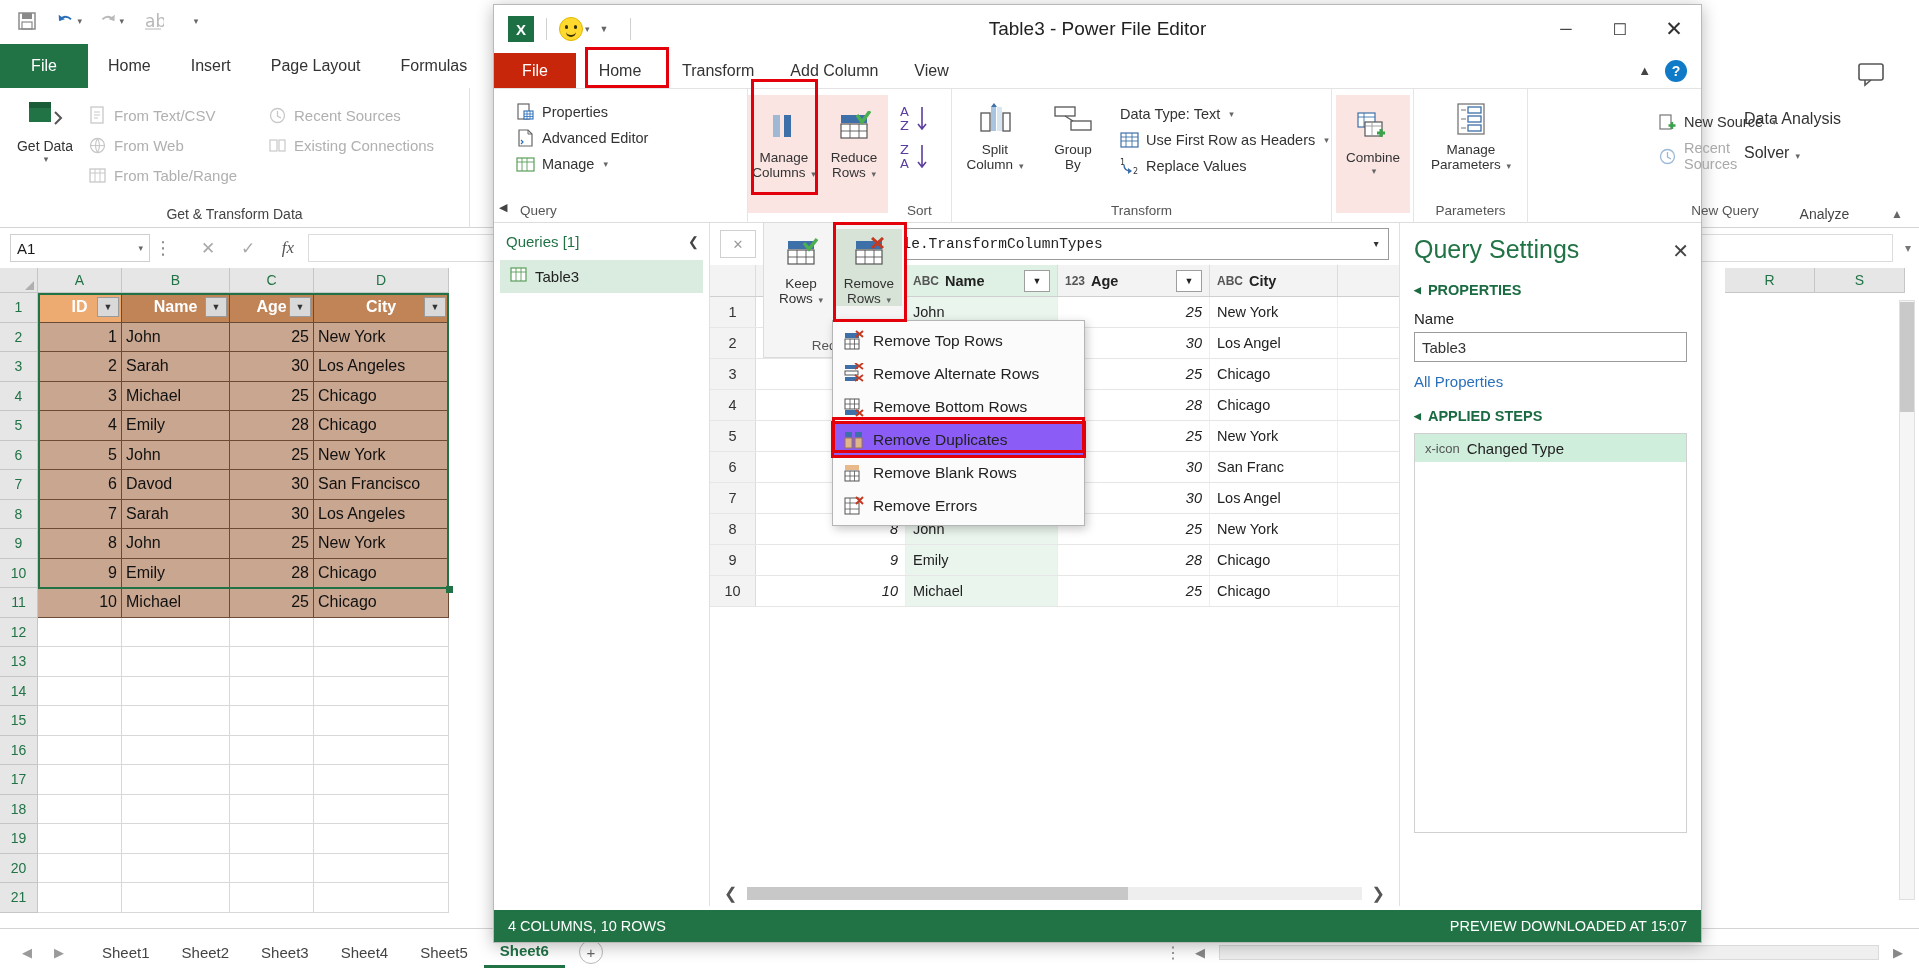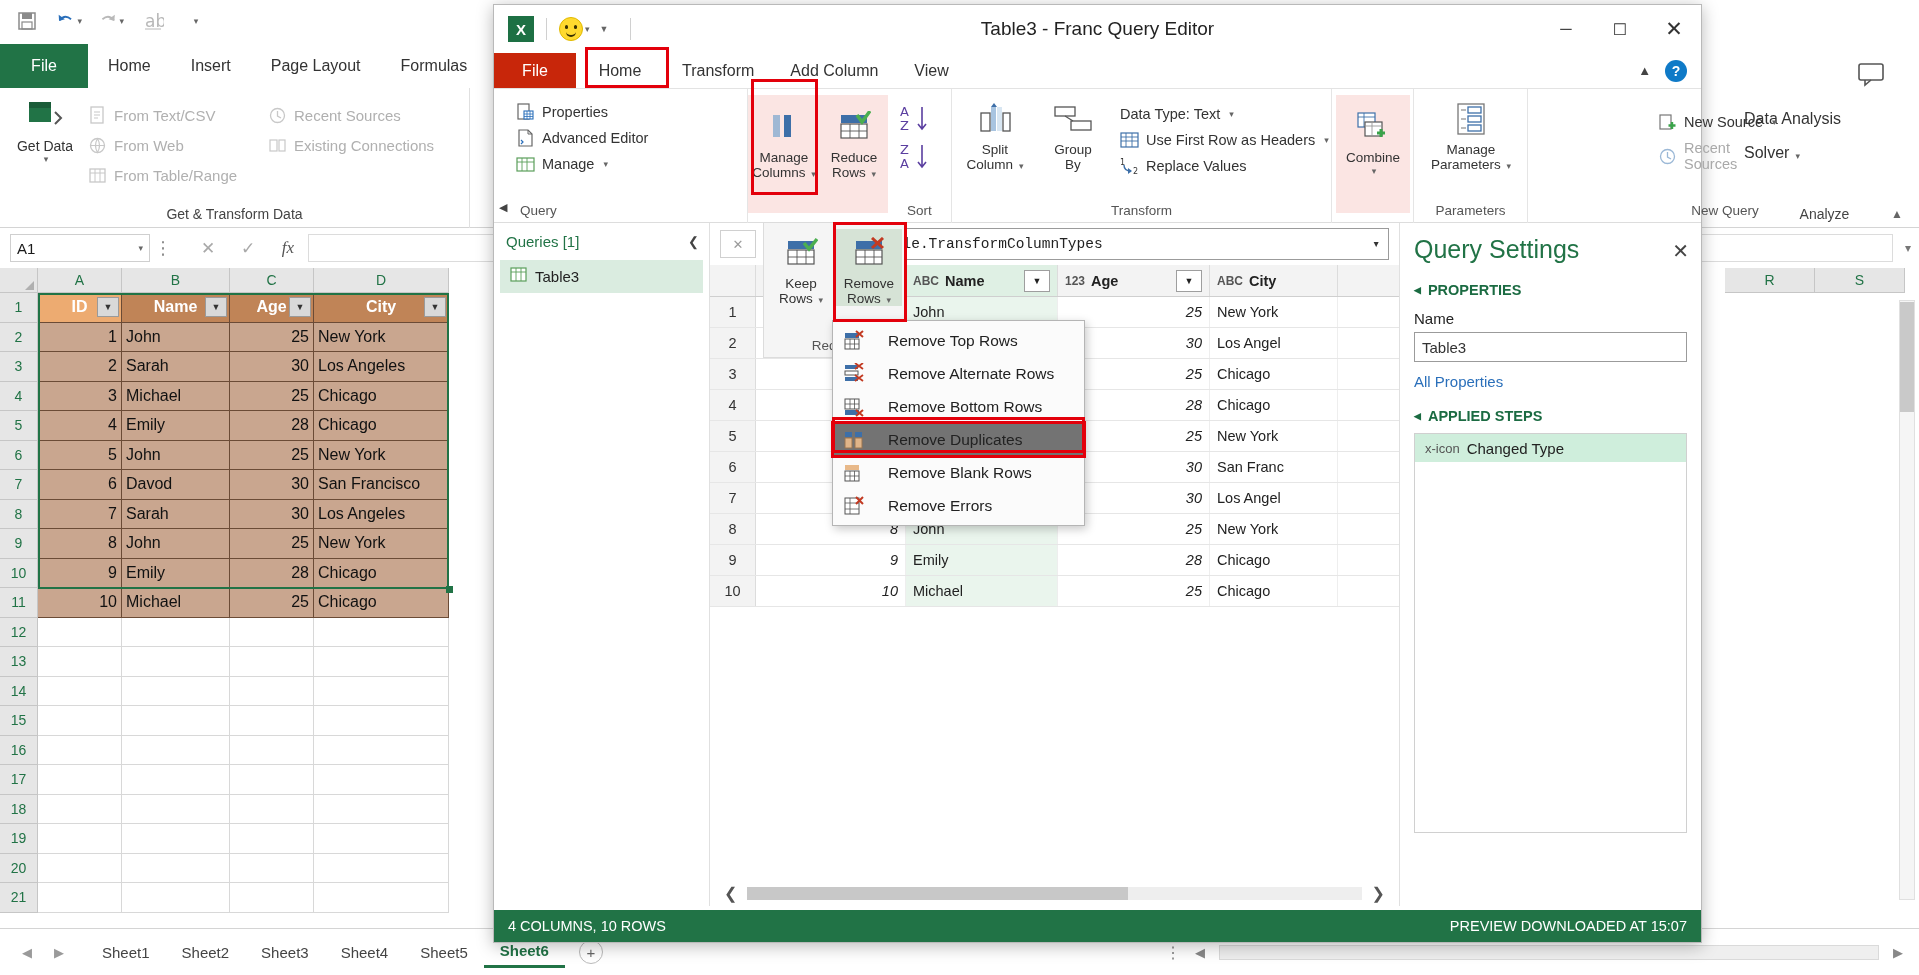--- a/index.html
+++ b/index.html
@@ -150,23 +150,23 @@
 
   .pq-status { position:absolute; left:0; right:0; bottom:0; height:32px; background:#217346; color:#fff; display:flex; align-items:center; padding:0 14px; font-size:14.5px; }
   .pq-status .right { margin-left:auto; }
 
   
   #rrmenu {
     position:absolute; left:832px; top:320px; width:253px;
     background:#fbfbfb; border:1px solid #b5b5b5; box-shadow:2px 3px 9px rgba(0,0,0,.22);
     padding:3px 0; z-index:50;
   }
-  .mi { height:33px; display:flex; align-items:center; gap:23px; padding:0 10px; font-size:15.5px; color:#222; position:relative; }
+  .mi { height:33px; display:flex; align-items:center; gap:8px; padding:0 10px; font-size:15.5px; color:#222; position:relative; }
   .mi .mic { width:22px; height:22px; flex:0 0 22px; }
-  .mi.hl { outline:3px solid #e3000b; outline-offset:-1px; background:#737373; }
+  .mi.hl { outline:3px solid #e3000b; outline-offset:-1px; background:#8b5cf6; }
 
   
   .redbox { position:absolute; border:3px solid #e3000b; pointer-events:none; z-index:60; }
 </style>
 </head>
 <body>
 
 <div id="excel">
 
   <div class="xl-titlebar">
@@ -514,21 +514,21 @@
 
 <div id="pq">
 
   <div class="pq-title">
     <div class="pq-logo">X</div>
     <div class="pq-sep"></div>
     <div class="smiley"></div>
     <span class="caret">▾</span>
     <span style="margin:0 10px;" class="caret">▼</span>
     <div class="pq-sep"></div>
-    <div class="pq-title-text">Table3 - Franc Query Editor</div>
+    <div class="pq-title-text">Table3 - Power File Editor</div>
     <div class="win-btns">
       <div class="win-btn">─</div>
       <div class="win-btn">☐</div>
       <div class="win-btn close">✕</div>
     </div>
   </div>
 
   <div class="pq-tabs">
     <div class="pq-file">File</div>
     <div class="pq-tab sel" style="width:88px; justify-content:center;">Home</div>

